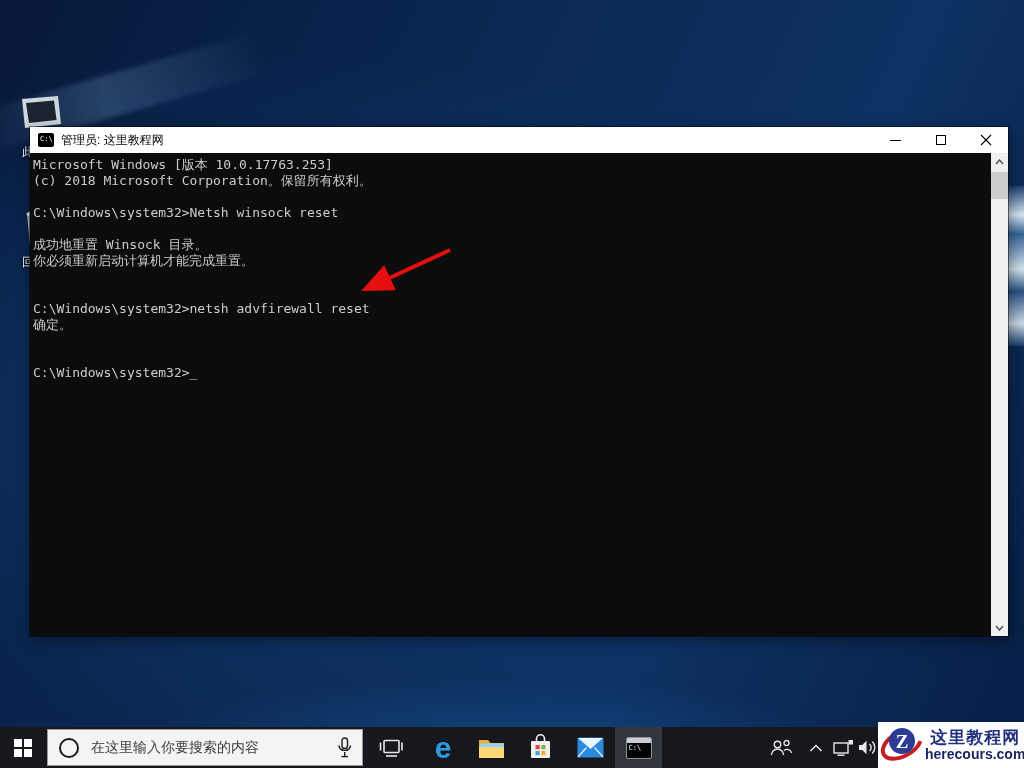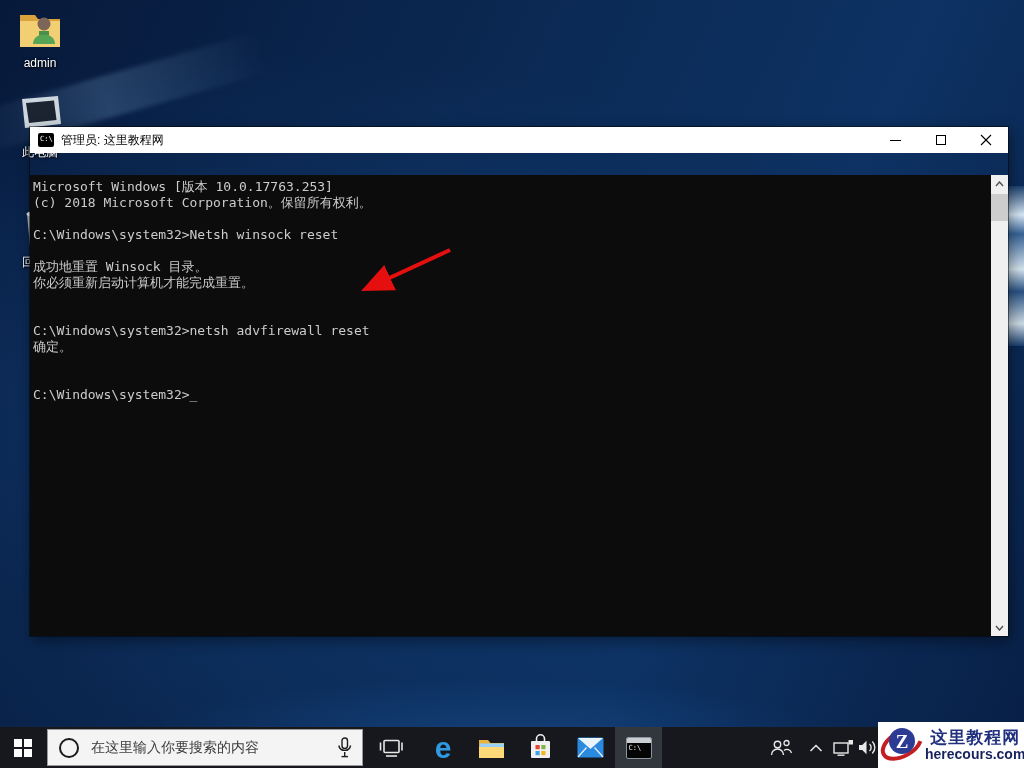--- a/index.html
+++ b/index.html
@@ -52,21 +52,21 @@
     width:16px; height:14px; margin-left:8px; background:#000; border-radius:2px;
     color:#fff; font-family:"DejaVu Sans Mono","Liberation Mono",monospace;
     font-size:7px; line-height:13px; padding-left:2px; overflow:hidden;
   }
   .titlebar .title-text { font-size:12px; color:#000; margin-left:7px; flex:1 1 auto; }
   .win-btn { width:45px; height:26px; display:flex; align-items:center; justify-content:center; }
   .glyph-min { width:11px; height:1px; background:#000; display:block; }
   .glyph-max { width:10px; height:10px; border:1px solid #000; display:block; }
 
   .console {
-    flex:1 1 auto; background:#0c0c0c; position:relative; overflow:hidden;margin-top:22px;
+    flex:1 1 auto; background:#0c0c0c; position:relative; overflow:hidden;
   }
   .console-text {
     position:absolute; left:3px; top:4px; right:20px;
     font-family:"DejaVu Sans Mono","Liberation Mono",monospace;
     font-size:13px; line-height:16px; color:#cccccc; white-space:pre;
   }
   .scrollbar {
     position:absolute; top:0; right:0; bottom:0; width:17px; background:#f0f0f0;
     display:flex; flex-direction:column; justify-content:space-between;
   }
@@ -130,32 +130,20 @@
   .wm-url { font-size:14px; font-weight:bold; color:#17235e; line-height:1.1; }
 </style>
 </head>
 <body>
 
 <div class="desktop">
   <div class="beam beam-topleft"></div>
   <div class="beam beam-right"></div>
   <div class="beam beam-bottom"></div>
 
-  <div class="desk-icon" style="left:0; top:8px;">
-    <span class="glyph">
-      <svg width="46" height="42" viewBox="0 0 46 42">
-        <path d="M3 7 h15 l3 4 h22 v28 H3 z" fill="#d9a23c"></path>
-        <path d="M3 13 h40 v26 H3 z" fill="#f3cf74"></path>
-        <circle cx="27" cy="16" r="6.5" fill="#7d6658"></circle>
-        <path d="M16 36 a11 10 0 0 1 22 0 z" fill="#56a556"></path>
-        <path d="M22 23 h10 v4 h-10 z" fill="#4b8f4b"></path>
-      </svg>
-    </span>
-    <div class="lbl">admin</div>
-  </div>
 
   <div class="desk-icon" style="left:0; top:96px;">
     <span class="glyph">
       <svg width="44" height="42" viewBox="0 0 44 42">
         <path d="M4 3 L40 0 L43 28 L7 32 z" fill="#cdd6de"></path>
         <path d="M8 7 L36 4.5 L38.5 24 L11 27 z" fill="#1b2430"></path>
         <path d="M14 33 l18 -2 2 7 -22 2 z" fill="#9aa7b2"></path>
       </svg>
     </span>
     <div class="lbl">此电脑</div>

